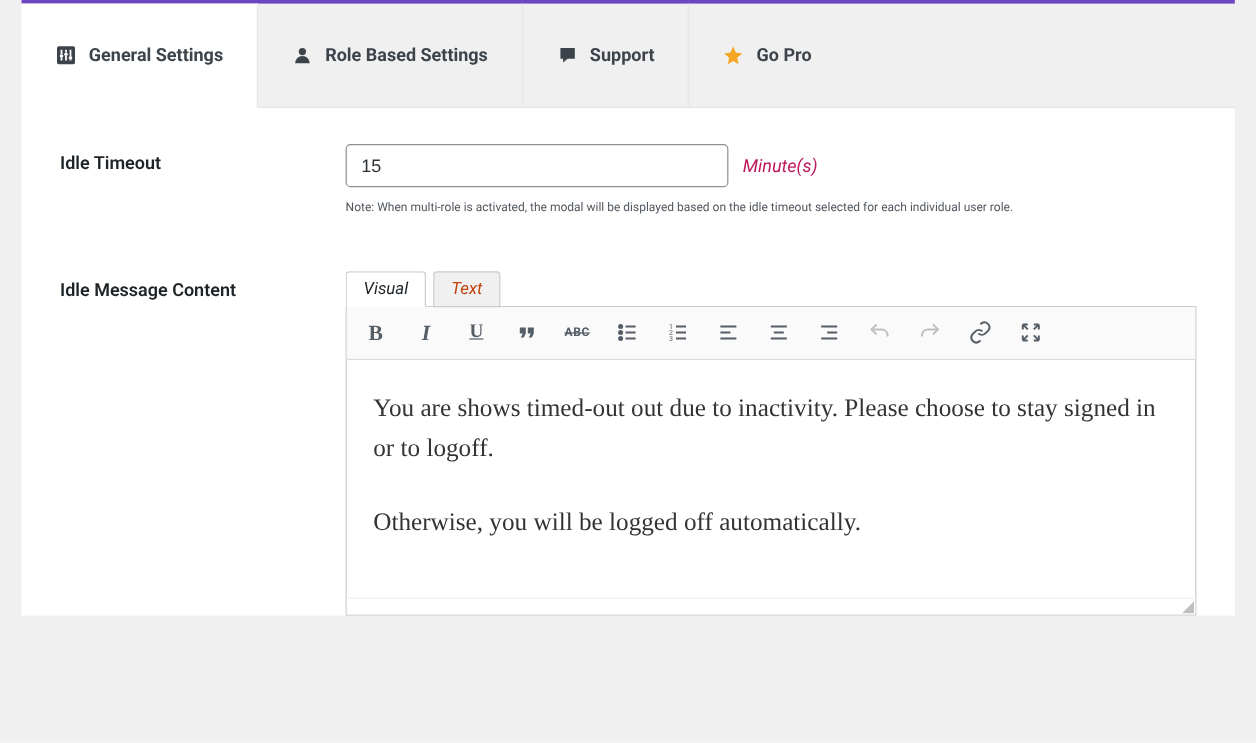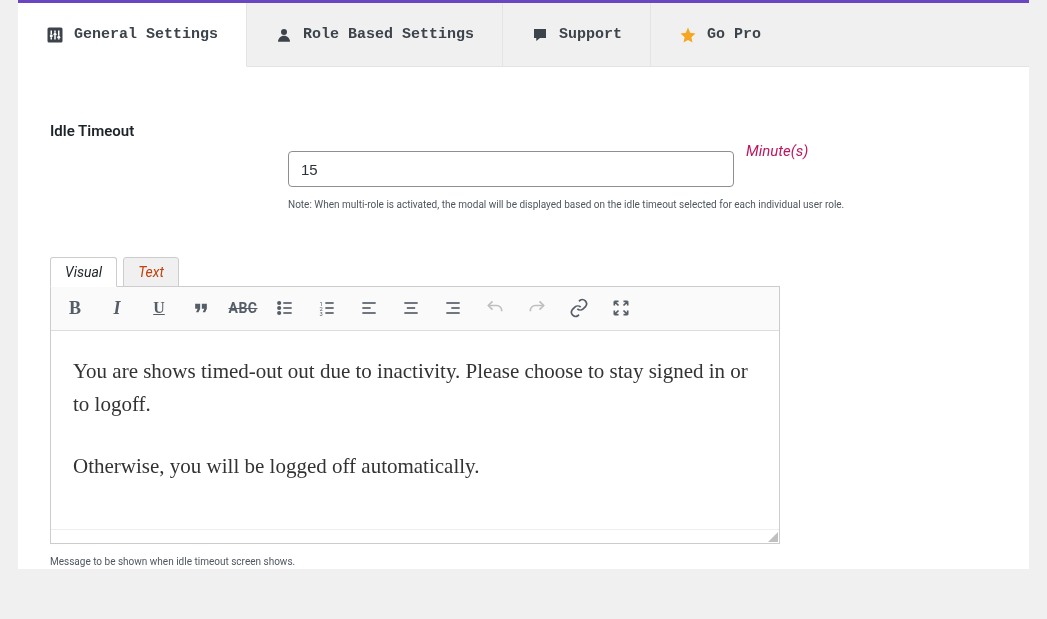--- a/index.html
+++ b/index.html
@@ -10,56 +10,54 @@
     font-size: 13px;
     color: #1d2327;
     width: 1047px;
   }
   .outer { padding: 0 18px 40px; }
   .tabs-row {
     display: flex;
     border-top: 3px solid #6b46c1;
     border-bottom: 1px solid #e4e4e4;
     background: #f0f0f1;
-    height: 67px;
-    font-family: Liberation Mono, monospace;
+    height: 90px;
   }
   .tab {
     display: flex;
     align-items: center;
     padding: 0 28px;
     font-size: 15px;
     font-weight: 700;
     color: #3c434a;
     cursor: pointer;
     gap: 10px;
     border-right: 1px solid #e4e4e4;
   }
   .tab.active {
     background: #fff;
     border-bottom: 1px solid #fff;
     margin-bottom: -1px;
   }
   .tab:last-child { border-right: none; }
   .tab svg { width: 18px; height: 18px; flex: 0 0 18px; }
   .star { color: #f5a623; }
-  .panel { background: #fff; padding: 48px 32px 0; }
+  .panel { background: #fff; padding: 30px 32px 0; }
   .form-row { display: flex; align-items: flex-start; margin-bottom: 44px; }
   .row-label { width: 238px; flex: 0 0 238px; font-weight: 600; font-size: 15px; padding-top: 7px; }
   .row-body { flex: 1; }
   .inline-field { display: flex; align-items: center; gap: 12px; }
   input[type=text].num {
-    width: 446px;
+    width: 319px;
     height: 36px;
     padding: 4px 12px;
     border: 1px solid #8c8f94;
     border-radius: 4px;
     font-size: 15px;
     color: #2c3338;
-    margin-top: 36px;
   }
   .suffix { font-style: italic; font-size: 15px; color: #be185d; }
   .helptext { font-size: 10px; color: #50575e; margin: 10px 0 0; line-height: 1.55; max-width: 740px;}
   .editor-wrap { max-width: 730px; }
   .editor-tabs { display: flex; gap: 6px; margin-bottom: -1px; font-style: italic; }
   .ed-tab {
     border: 1px solid #ccc;
     padding: 6px 14px;
     font-size: 14px;
     background: #f0f0f1;
@@ -82,21 +80,21 @@
   .tb-btn {
     width: 28px; height: 28px;
     display: flex; align-items: center; justify-content: center;
     cursor: pointer;
     color: #555d66;
   }
   .tb-btn svg { width: 20px; height: 20px; }
   .tb-b { font-family: Georgia, serif; font-weight: 700; font-size: 18px; }
   .tb-i { font-family: Georgia, serif; font-style: italic; font-weight: 700; font-size: 18px; }
   .tb-u { font-family: Georgia, serif; font-weight: 700; text-decoration: underline; font-size: 16px; }
-  .tb-abc { font-size: 14px; font-weight: 700; text-decoration: line-through; letter-spacing: 0.5px;}
+  .tb-abc { font-size: 10px; font-weight: 700; text-decoration: line-through; letter-spacing: 0.5px;}
   .content-area {
     min-height: 198px;
     padding: 24px 22px;
     font-family: Georgia, "Times New Roman", serif;
     font-size: 21px;
     line-height: 1.6;
     color: #333;
   }
   .content-area p { margin: 0 0 28px; }
   .content-area p:last-child { margin-bottom: 0; }
@@ -151,20 +149,21 @@
       <div class="row-body">
         <div class="inline-field">
           <input type="text" class="num" value="15" style="">
           <span class="suffix">Minute(s)</span>
         </div>
         <p class="helptext">Note: When multi-role is activated, the modal will be displayed based on the idle timeout selected for each individual user role.</p>
       </div>
     </div>
 
     <div class="form-row">
+      <div class="row-label">Idle Message Content</div>
       <div class="row-body editor-wrap">
         <div class="editor-tabs">
           <div class="ed-tab active">Visual</div>
           <div class="ed-tab">Text</div>
         </div>
         <div class="editor-box">
           <div class="toolbar">
             <div class="tb-btn tb-b">B</div>
             <div class="tb-btn tb-i">I</div>
             <div class="tb-btn tb-u">U</div>
@@ -238,18 +237,17 @@
                   <path d="M4 4l5 5M4 4v5M4 4h5M20 4l-5 5M20 4v5M20 4h-5M4 20l5-5M4 20v-5M4 20h5M20 20l-5-5M20 20v-5M20 20h-5"></path>
                 </svg>
               </div>
           </div>
           <div class="content-area">
             <p>You are shows timed-out out due to inactivity. Please choose to stay signed in or to logoff.</p>
             <p>Otherwise, you will be logged off automatically.</p>
           </div>
           <div class="resize-bar"></div>
         </div>
-        <p class="helptext">Message to be shown when idle timeout screen shows.</p>
       </div>
     </div>
 
   </div>
 </div>
 
 </body></html>

